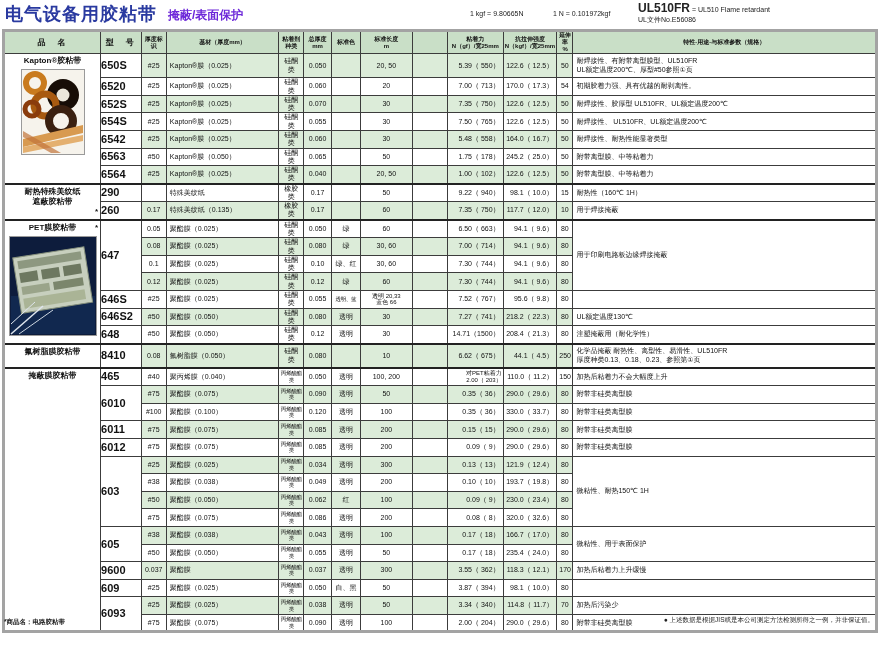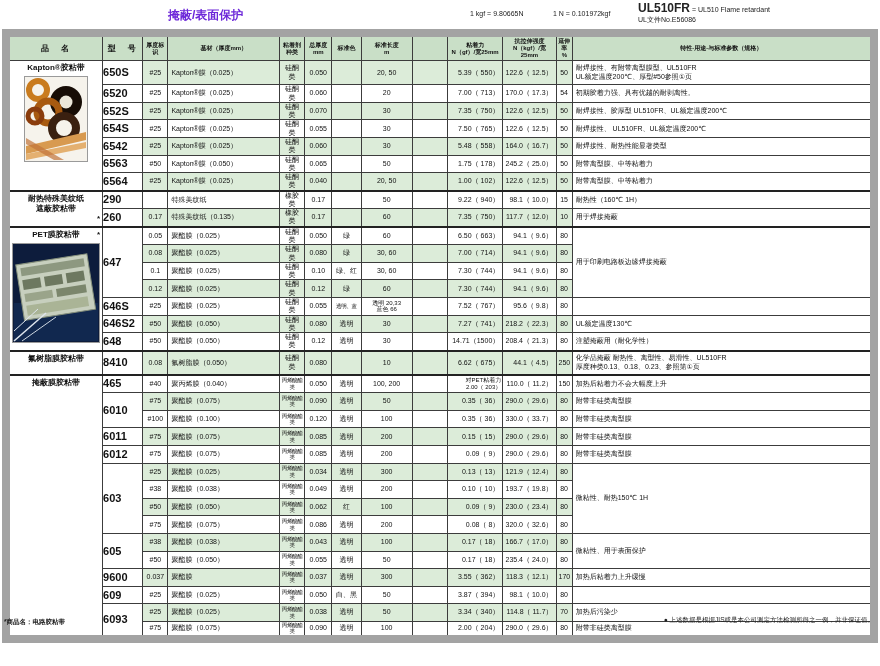--- a/index.html
+++ b/index.html
@@ -13,21 +13,21 @@
   .page-subtitle{position:absolute;left:168px;top:7px;font-size:12px;font-weight:bold;
                  color:#6d28d9;white-space:nowrap;}
   .unit-note{position:absolute;top:10px;font-size:7px;color:#222;white-space:nowrap;}
   .unit-note.n1{left:470px;}
   .unit-note.n2{left:553px;}
   .ul-note{position:absolute;left:638px;top:1px;font-size:7px;color:#222;line-height:1.25;}
   .ul-note .big{font-size:12px;font-weight:bold;}
 
   
   table.tape{border-collapse:collapse;table-layout:fixed;width:876px;
-             position:absolute;left:2px;top:29px;border:8px solid #a3a3a3;}
+             position:absolute;left:2px;top:29px;border:3px solid #a3a3a3;}
   .tape th,.tape td{border:1px solid #3c3c3c;overflow:hidden;padding:0 2px;
                     font-size:7px;line-height:1.18;text-align:center;vertical-align:middle;}
   .tape th{background:#c9dfc7;font-weight:bold;white-space:pre-line;height:19px;font-size:6px;padding:1px;}
   .tape th.th-big{font-size:8px;letter-spacing:2px;}
   .tape th.th-narrow{letter-spacing:-0.5px;padding:0;}
   .tape tr{height:17.6px;}
   .tape tr.h-tall{height:24px;}
   .tape tr.h-med{height:18px;margin-top:23px;}
   .tape tr.group-start td{border-top:2px solid #222;}
   .tape tr.green td.stripe{background:#dcecd9;}
@@ -46,20 +46,21 @@
 
   
   .footnote-left{position:absolute;left:4px;top:618px;font-size:6.5px;font-weight:bold;color:#222;}
   .footnote-right{position:absolute;right:6px;top:616px;font-size:6.5px;color:#222;}
 </style>
 </head>
 <body>
 
 <div class="page">
 
+  <div class="page-title">电气设备用胶粘带</div>
   <div class="page-subtitle">掩蔽/表面保护</div>
   <div class="unit-note n1">1 kgf = 9.80665N</div>
   <div class="unit-note n2">1 N = 0.101972kgf</div>
   <div class="ul-note">
     <div><span class="big">UL510FR</span>
       <span>= UL510 Flame retardant</span></div>
     <div>UL文件No.E56086</div>
   </div>
 
   <table class="tape">

